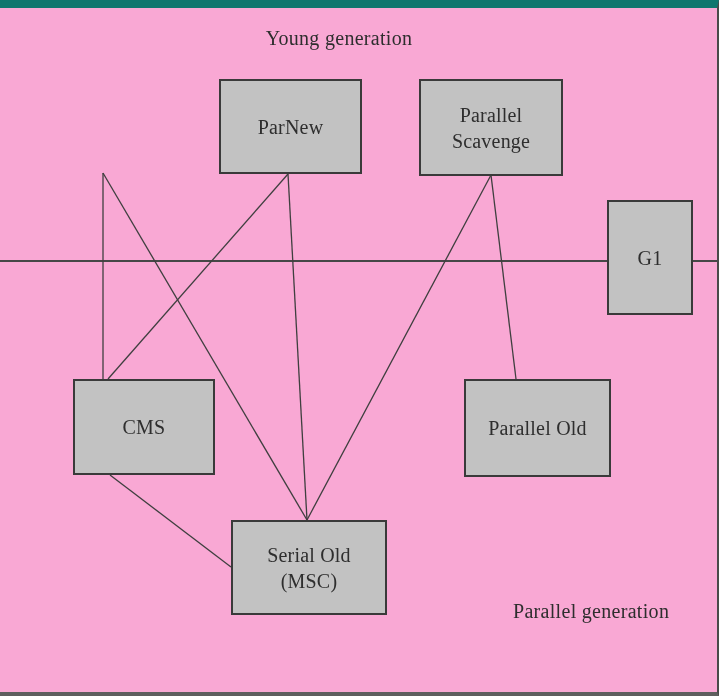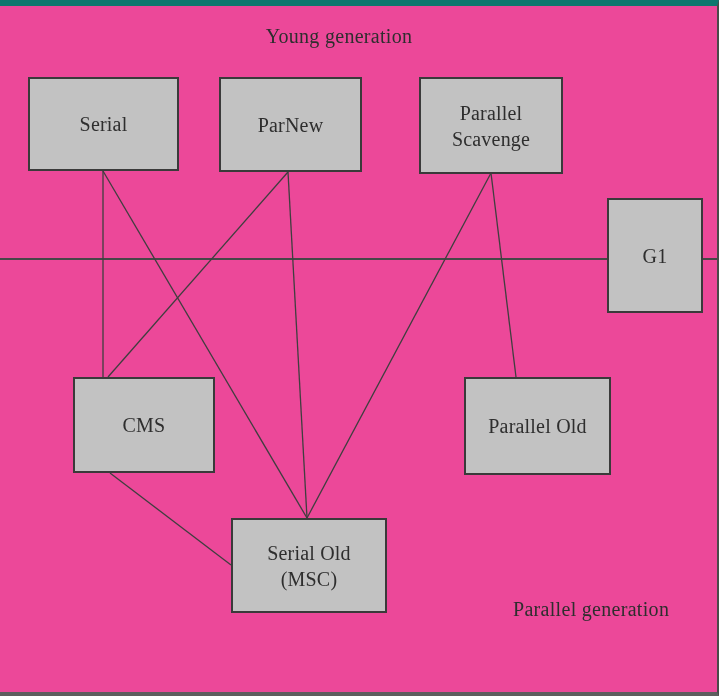--- a/index.html
+++ b/index.html
@@ -1,21 +1,21 @@
 <!DOCTYPE html>
 <html><head>
 <meta charset="utf-8">
 <style>
   html,body{margin:0;padding:0;background:#ffffff;}
   #canvas{
     position:relative;
     width:719px;height:696px;
     box-sizing:border-box;
-    background:#ec4899;
-    border-top:6px solid #0f766e;
+    background:#f9a8d4;
+    border-top:8px solid #0f766e;
     border-right:2px solid #4a4a4a;
     border-bottom:4px solid #5e5e5e;
     overflow:hidden;
     font-family:"Liberation Serif", serif;
     color:#2e2e2e;
   }
   #edges{
     position:absolute;left:0;top:0;width:719px;height:696px;
     z-index:1;pointer-events:none;
   }
@@ -40,21 +40,21 @@
     position:absolute;z-index:3;
     font-size:20px;letter-spacing:0.3px;
     white-space:nowrap;
   }
   #young-label{left:239px;top:19px;width:200px;text-align:center;}
   #tenured-label{left:513px;top:592px;}
   
   #node-serial           {left:28px;  top:71px;  width:151px; height:94px;}
   #node-parnew           {left:219px; top:71px;  width:143px; height:95px;}
   #node-parallel-scavenge{left:419px; top:71px;  width:144px; height:97px;}
-  #node-g1               {left:607px; top:192px; width:96px;  height:115px;}
+  #node-g1               {left:607px; top:192px; width:86px;  height:115px;}
   #node-cms              {left:33px;  top:371px; width:142px; height:96px;margin-left:40px;}
   #node-parallel-old     {left:445px; top:371px; width:147px; height:98px;margin-left:19px;}
   #node-serial-old       {left:231px; top:512px; width:156px; height:95px;}
 </style>
 </head>
 <body>
 
 <div id="canvas">
 
   <div class="region-label" id="young-label">Young generation</div>
@@ -64,23 +64,20 @@
   <svg id="edges" viewBox="0 0 719 696" xmlns="http://www.w3.org/2000/svg">
       <line x1="103" y1="165" x2="103" y2="371" stroke="#3f3f3f" stroke-width="1.3"></line>
       <line x1="103" y1="165" x2="307" y2="512" stroke="#3f3f3f" stroke-width="1.3"></line>
       <line x1="288" y1="166" x2="108" y2="371" stroke="#3f3f3f" stroke-width="1.3"></line>
       <line x1="288" y1="166" x2="307" y2="512" stroke="#3f3f3f" stroke-width="1.3"></line>
       <line x1="491" y1="167" x2="307" y2="512" stroke="#3f3f3f" stroke-width="1.3"></line>
       <line x1="491" y1="167" x2="516" y2="371" stroke="#3f3f3f" stroke-width="1.3"></line>
       <line x1="110" y1="467" x2="231" y2="559" stroke="#3f3f3f" stroke-width="1.3"></line>
     </svg>
 
-  <div class="node" id="node-serial">
-    <span class="lbl">Serial</span>
-  </div>
 
   <div class="node" id="node-parallel-scavenge">
     <span class="lbl">Parallel</span>
     <span class="lbl">Scavenge</span>
   </div>
 
   <div class="node" id="node-parnew">
     <span class="lbl">ParNew</span>
   </div>
 

